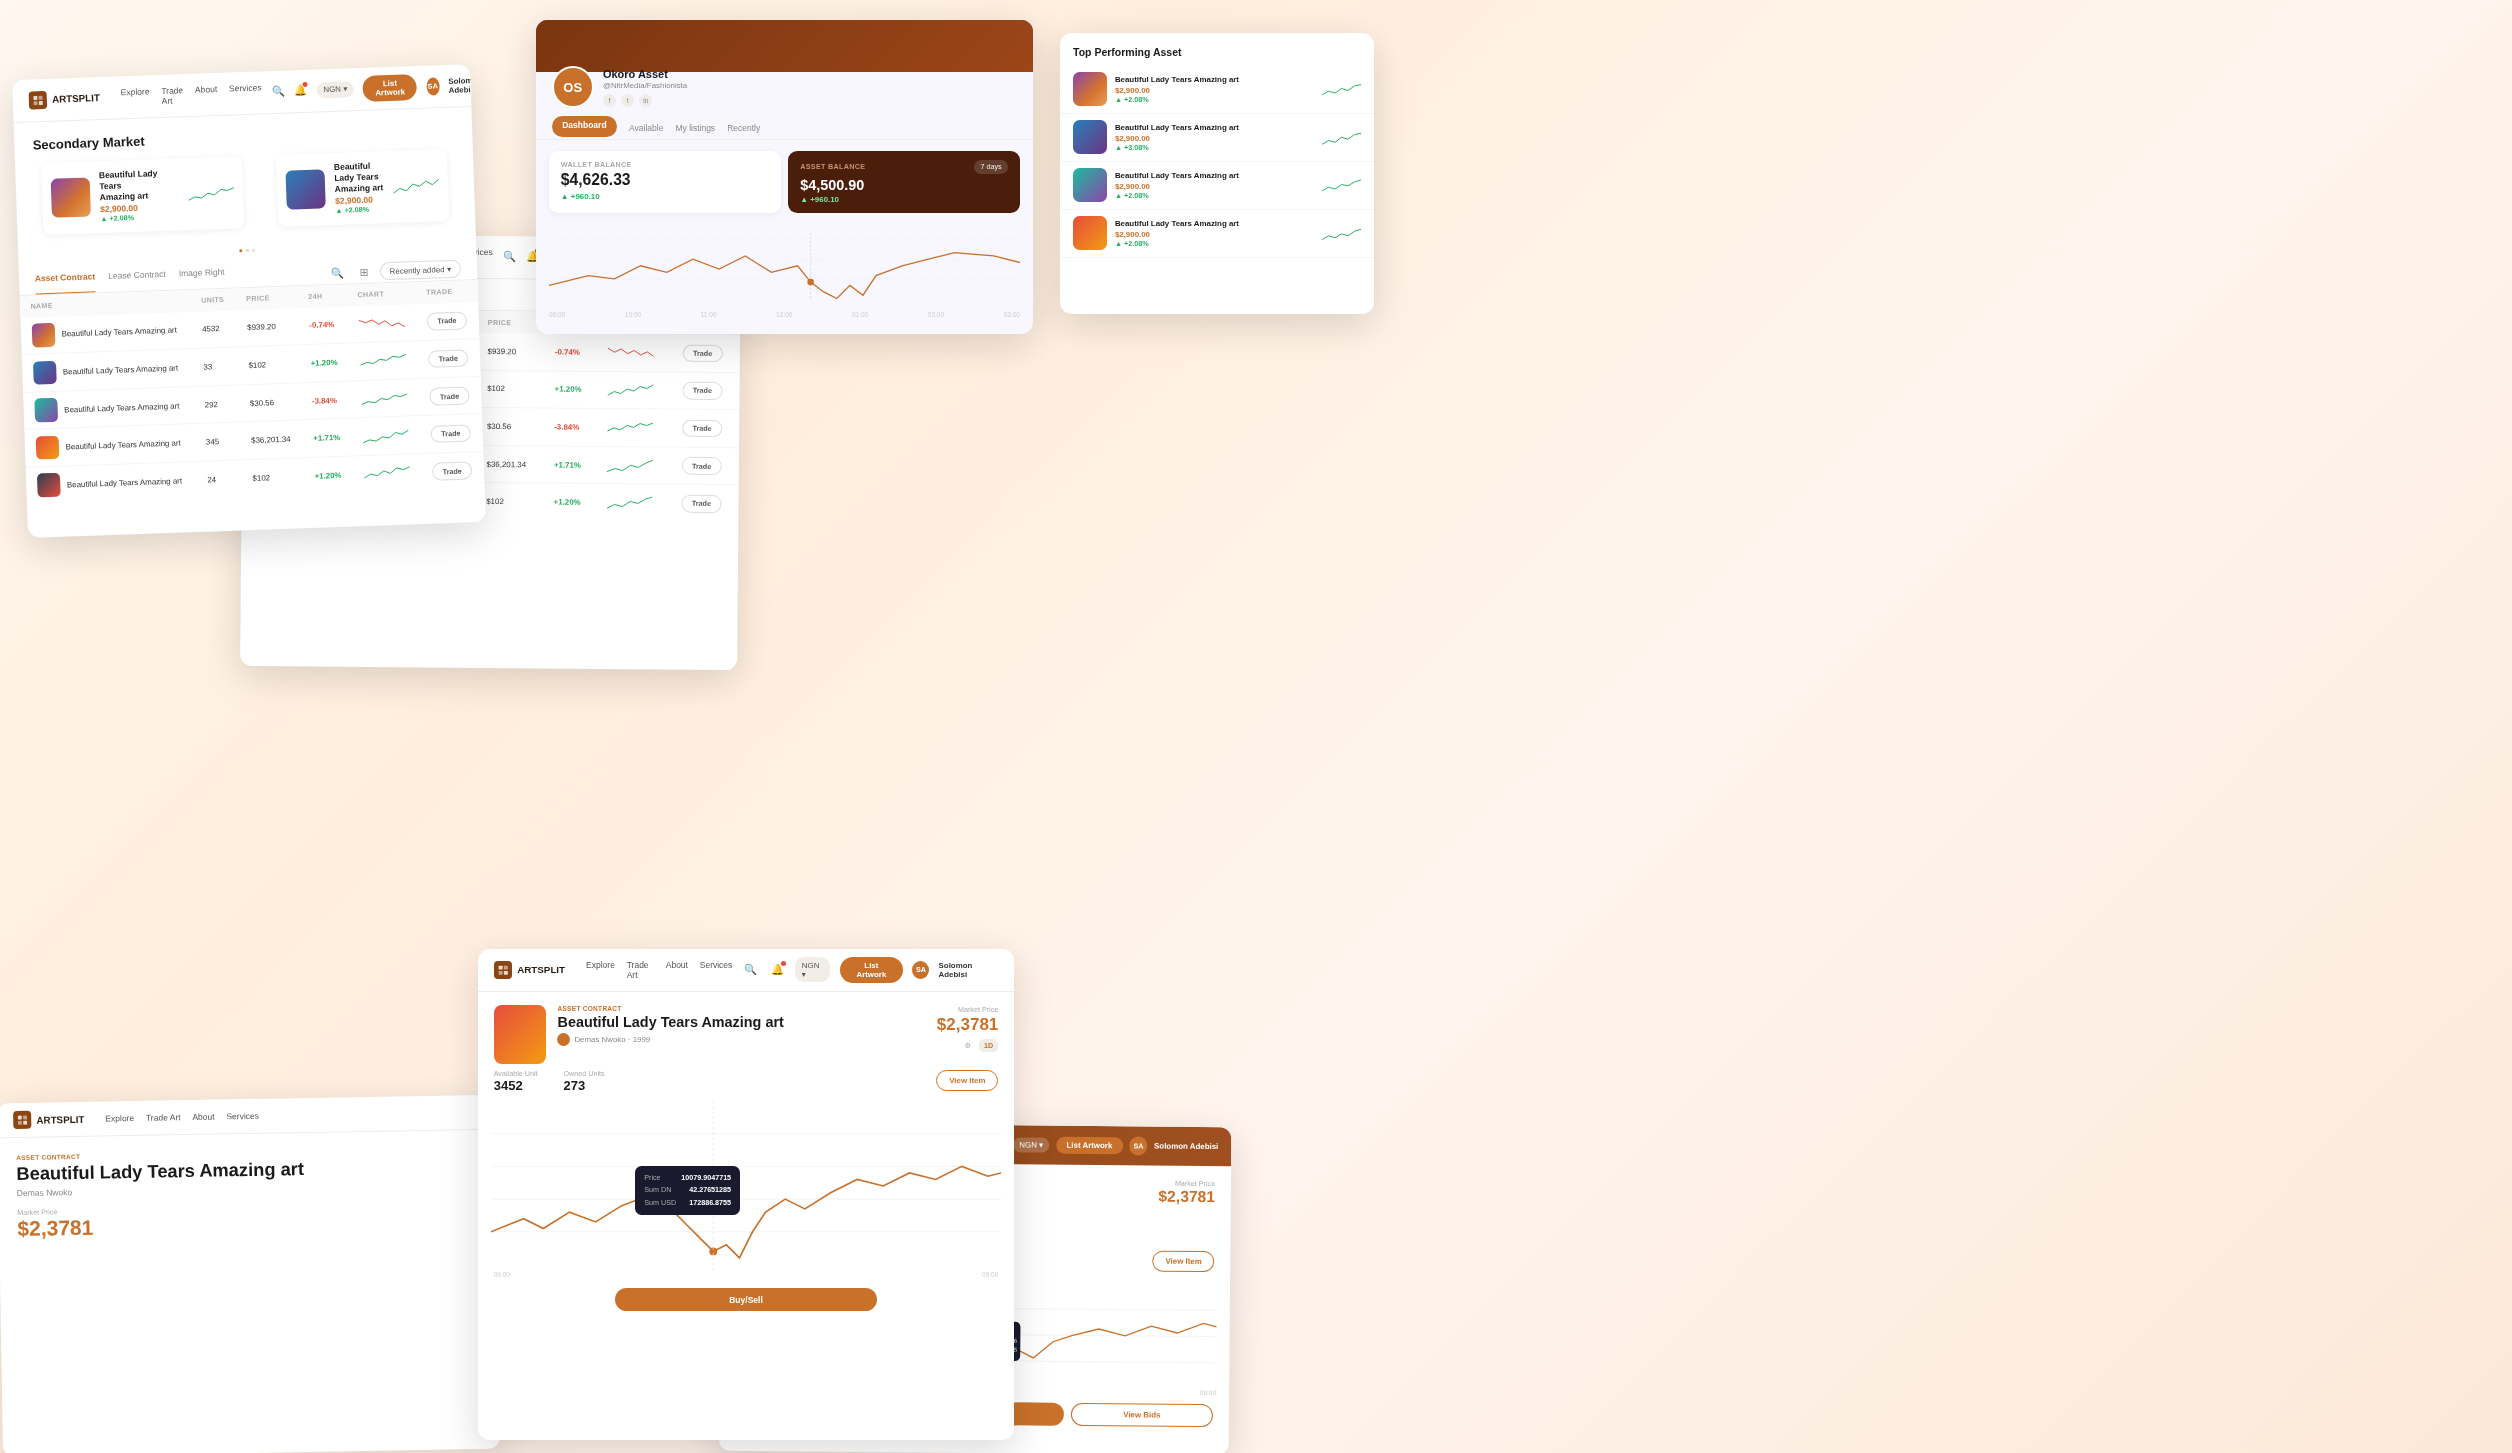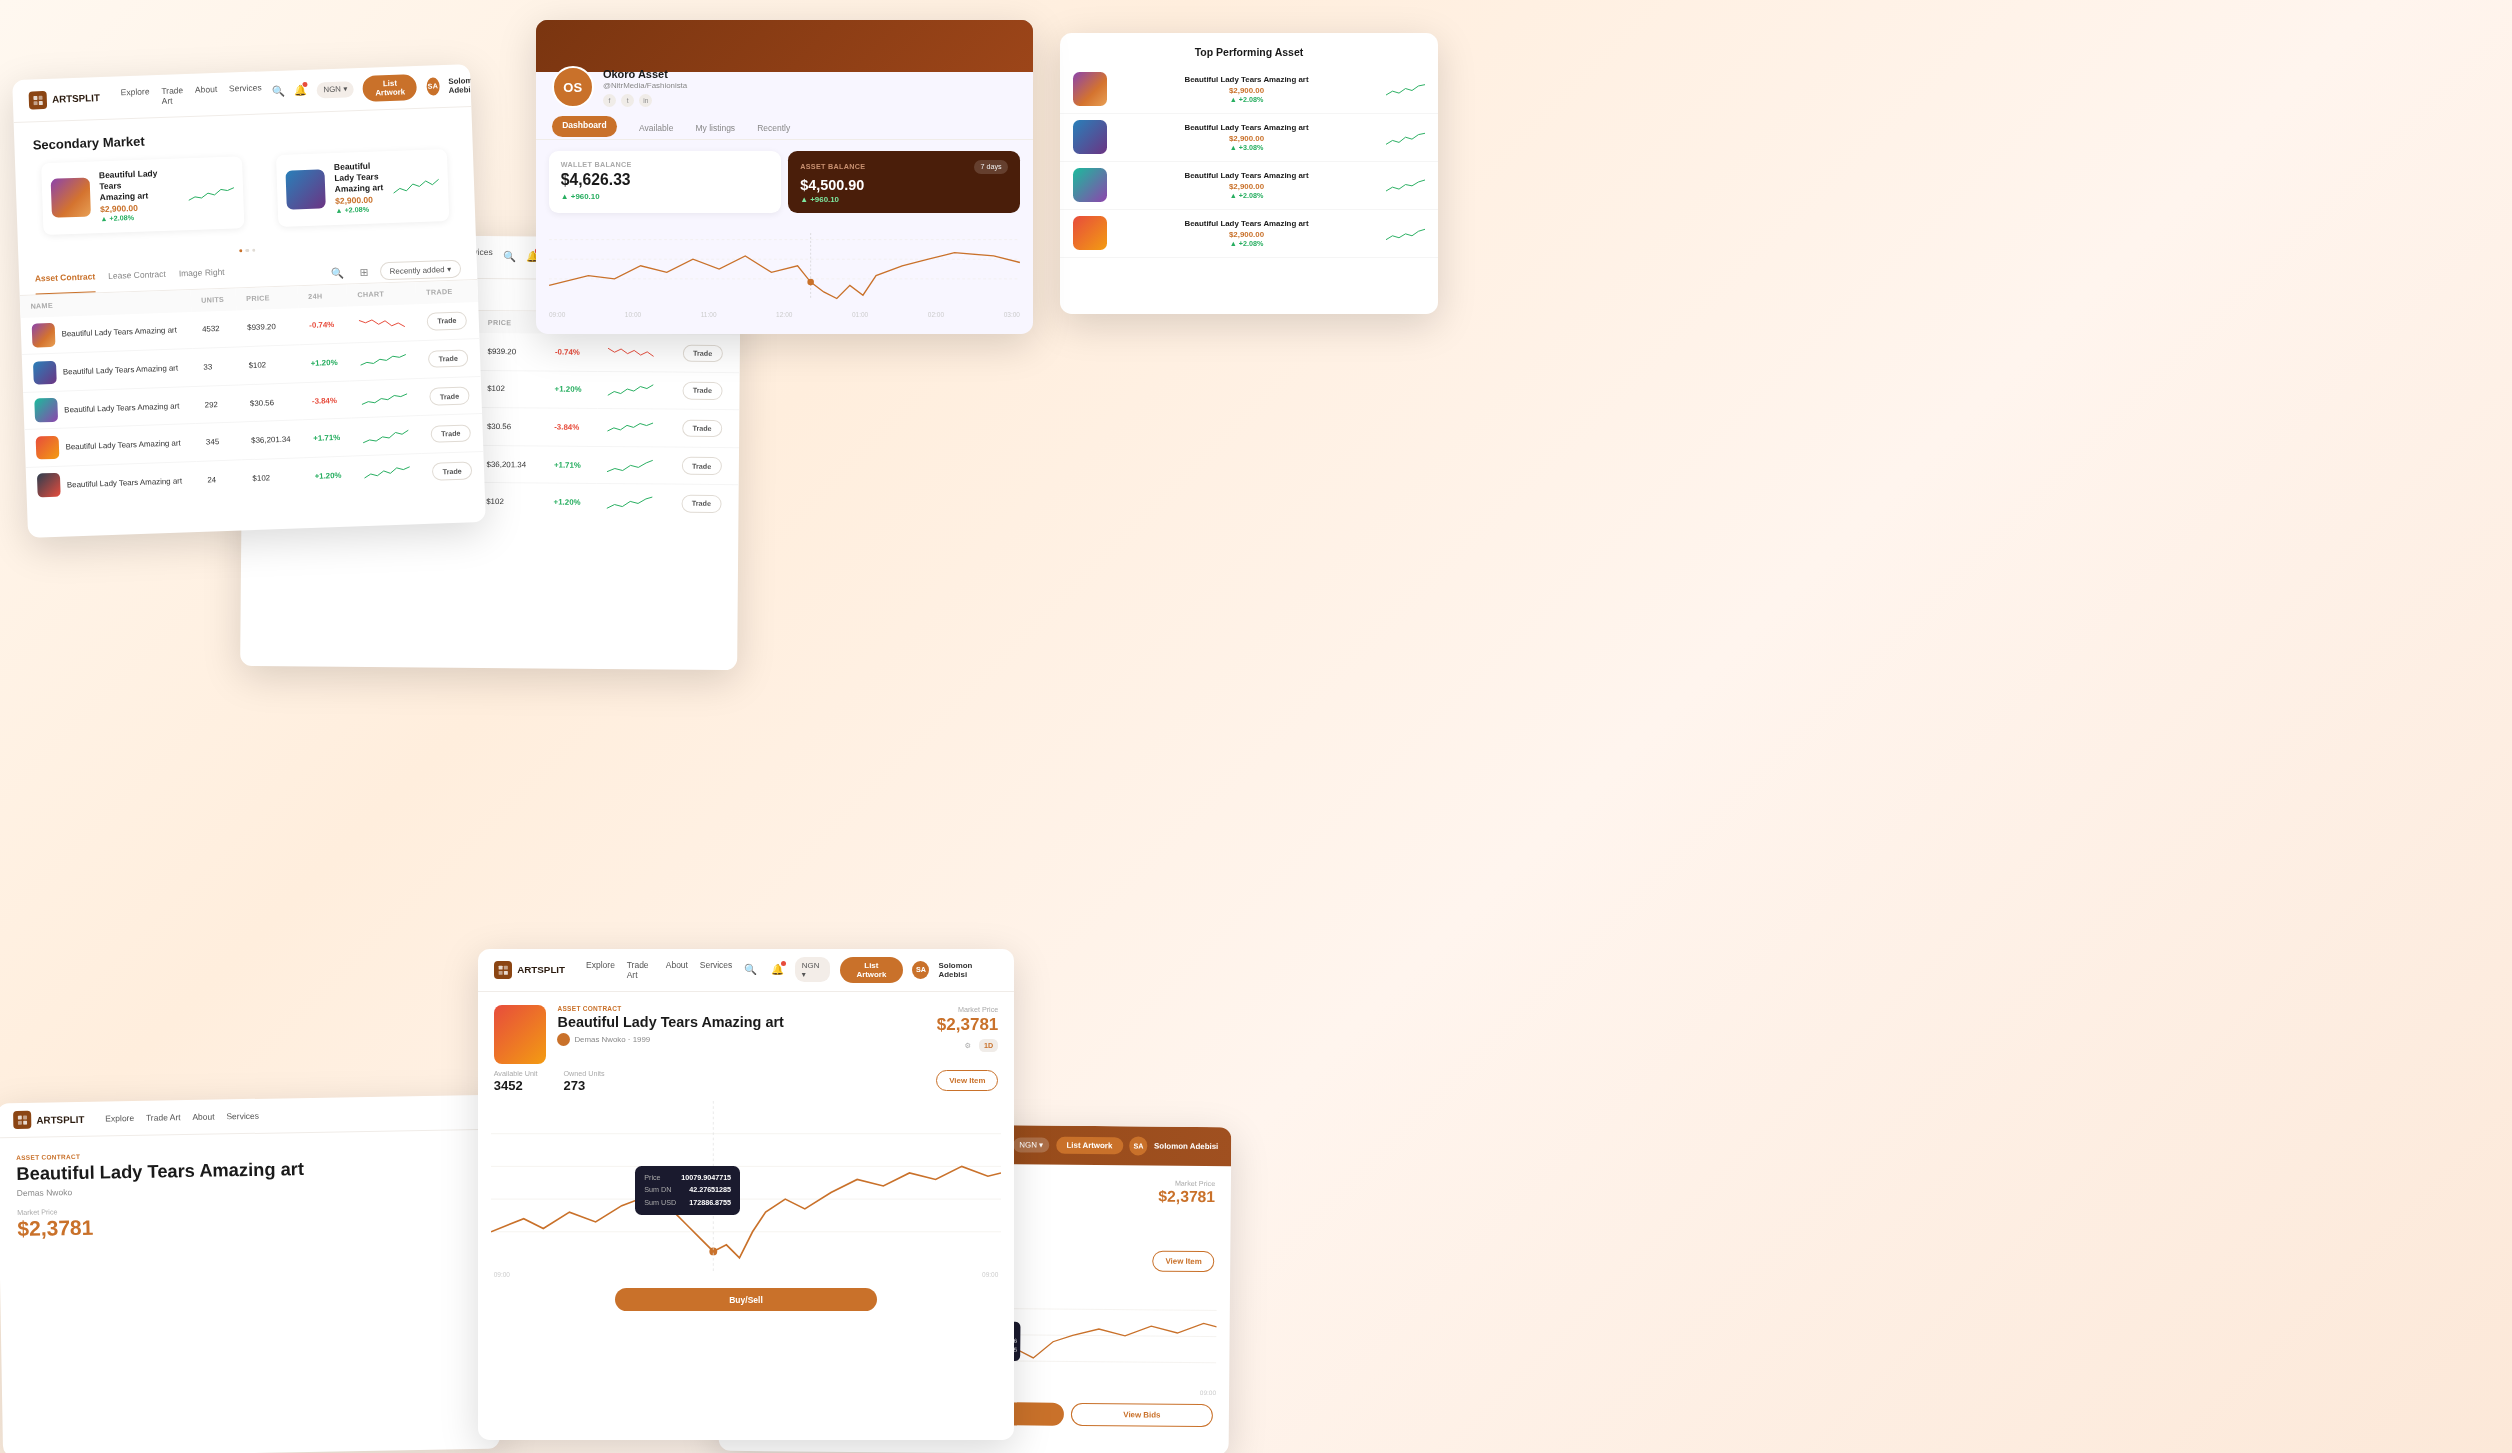--- a/index.html
+++ b/index.html
@@ -232,21 +232,21 @@
       font-size: 13px;
       overflow: hidden;
     }
     .profile-name { font-size: 11px; font-weight: 700; color: #1a1a1a; }
     .profile-handle { font-size: 7.9px; color: #888; margin-top: 1.3px; }
     .profile-icons { display: flex; gap: 5.2px; margin-top: 3.9px; }
     .profile-icon { width: 13px; height: 13px; background: #f0ece8; border-radius: 50%; display: flex; align-items: center; justify-content: center; font-size: 6.5px; color: #888; }
 
     .dash-nav-tabs {
       display: flex;
-      gap: 22px;
+      gap: 12px;
       padding: 0 15.7px;
       border-bottom: 0.7px solid #f0ece8;
       margin-bottom: 0;
     }
     .dash-tab {
       font-size: 8.5px;
       color: #888;
       padding: 6.5px 0;
       cursor: pointer;
     }
@@ -821,21 +821,21 @@
       <span>09:00</span>
       <span>10:00</span>
       <span>11:00</span>
       <span>12:00</span>
       <span>01:00</span>
       <span>02:00</span>
       <span>03:00</span>
     </div>
   </div>
 
-  <div class="panel panel-elevated" style="left:1060px; top:33px; width:378px; height:281px; z-index:9;text-align:center;">
+  <div class="panel panel-elevated" style="left:1060px; top:33px; width:314px; height:281px; z-index:9;">
     <div class="performing-title">Top Performing Asset</div>
 
     <div class="performing-item">
       <div class="performing-thumb thumb-1"></div>
       <div class="performing-info">
         <div class="performing-name">Beautiful Lady Tears Amazing art</div>
         <div class="performing-price">$2,900.00</div>
         <div class="performing-change">▲ +2.08%</div>
       </div>
       <svg class="performing-mini" viewBox="0 0 60 24">

